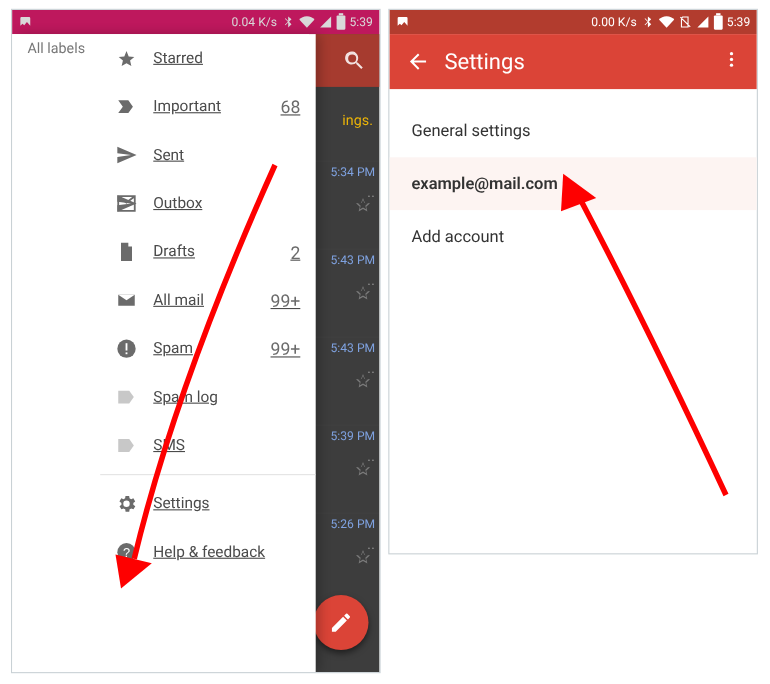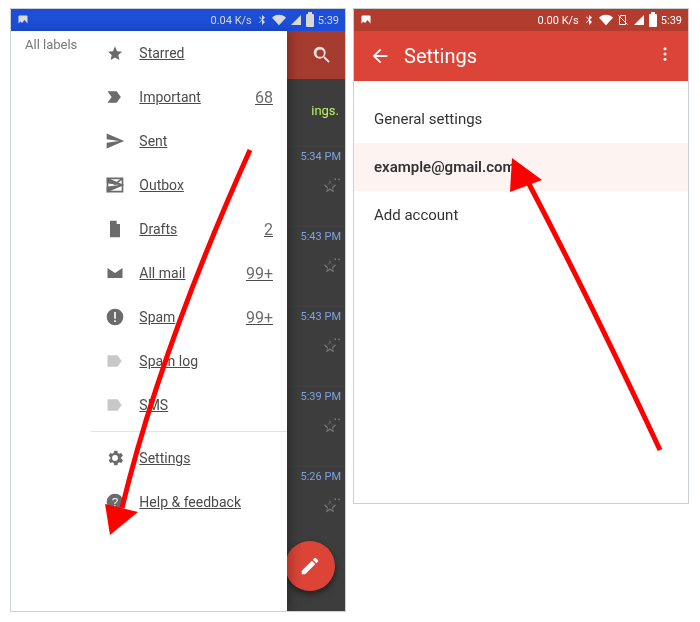--- a/index.html
+++ b/index.html
@@ -20,21 +20,21 @@
   .frame.right { left: 353px; top: 8px; width: 336px; height: 496px; }
 
   
   .statusbar {
     height: 22px;
     display: flex; align-items: center;
     padding: 0 6px;
     font-size: 11px;
     color: #fff;
   }
-  .frame.left .statusbar { background:#1d4ed8; color:#d9d9d9;}
+  .frame.left .statusbar { background:#be185d; color:#d9d9d9;}
   .frame.right .statusbar { background:#b23c2e; }
   .statusbar .sb-left { display:flex; gap:4px; align-items:center; }
   .statusbar .sb-right { margin-left:auto; display:flex; gap:4px; align-items:center; }
   .sb-ico { width:12px; height:12px; fill:currentColor; display:inline-block; }
   .sb-wifi { width:14px; height:14px; }
   .sb-batt { width:8px; height:13px; background:#fff; position:relative; border-radius:1px;}
   .sb-batt::before { content:""; position:absolute; top:-2px; left:2px; width:4px; height:2px; background:#fff;}
   .frame.left .sb-batt { background:#d9d9d9;}
   .frame.left .sb-batt::before{ background:#d9d9d9;}
 
@@ -43,21 +43,21 @@
     position:absolute; right:0; top:22px; width:64px; bottom:0;
     background:#3d3d3d;
     pointer-events:none;
   }
   .dim-strip .searchbar {
     position:absolute; top:0; right:0; left:0; height:48px;
     background:#a63b2f;
     display:flex; align-items:center; justify-content:flex-end;
   }
   .dim-strip .searchbar .search-icon { color:rgba(255,255,255,0.85); width:22px; height:22px; margin-right:12px;}
-  .dim-strip .peek-link { position:absolute; top:72px; right:6px; font-size:13px; color:#bef264; }
+  .dim-strip .peek-link { position:absolute; top:72px; right:6px; font-size:13px; color:#eab308; }
   .dim-strip .row {
     position:absolute; right:0; left:2px;
     height:52px;
     border-top:1px solid rgba(255,255,255,0.02);
   }
   .dim-strip .row .t1 { position:absolute; top:3px; right:4px; font-size:11px; color:#7fa2e0;}
   .dim-strip .row .t2 { position:absolute; top:20px; right:4px; font-size:14px; color:#8a8a8a;}
   .dim-strip .row .star {
     position:absolute; bottom:3px; right:6px; width:18px; height:18px;
     color:#7a7a7a;
@@ -361,21 +361,21 @@
           <circle cx="12" cy="19" r="2"></circle>
         </svg>
     </div>
   </div>
 
   <div class="settings-body">
     <div class="s-row">
       <span>General settings</span>
     </div>
     <div class="s-row account">
-      <span>example@gmail.com</span>
+      <span>example@mail.com</span>
     </div>
     <div class="s-row">
       <span>Add account</span>
     </div>
   </div>
 </div>
 
 <div class="arrow" style="left:100px; top:140px; width:160px; height:400px;">
   <svg viewBox="0 0 160 400">
     <path d="M150 10 Q 60 210 22 368"></path>

